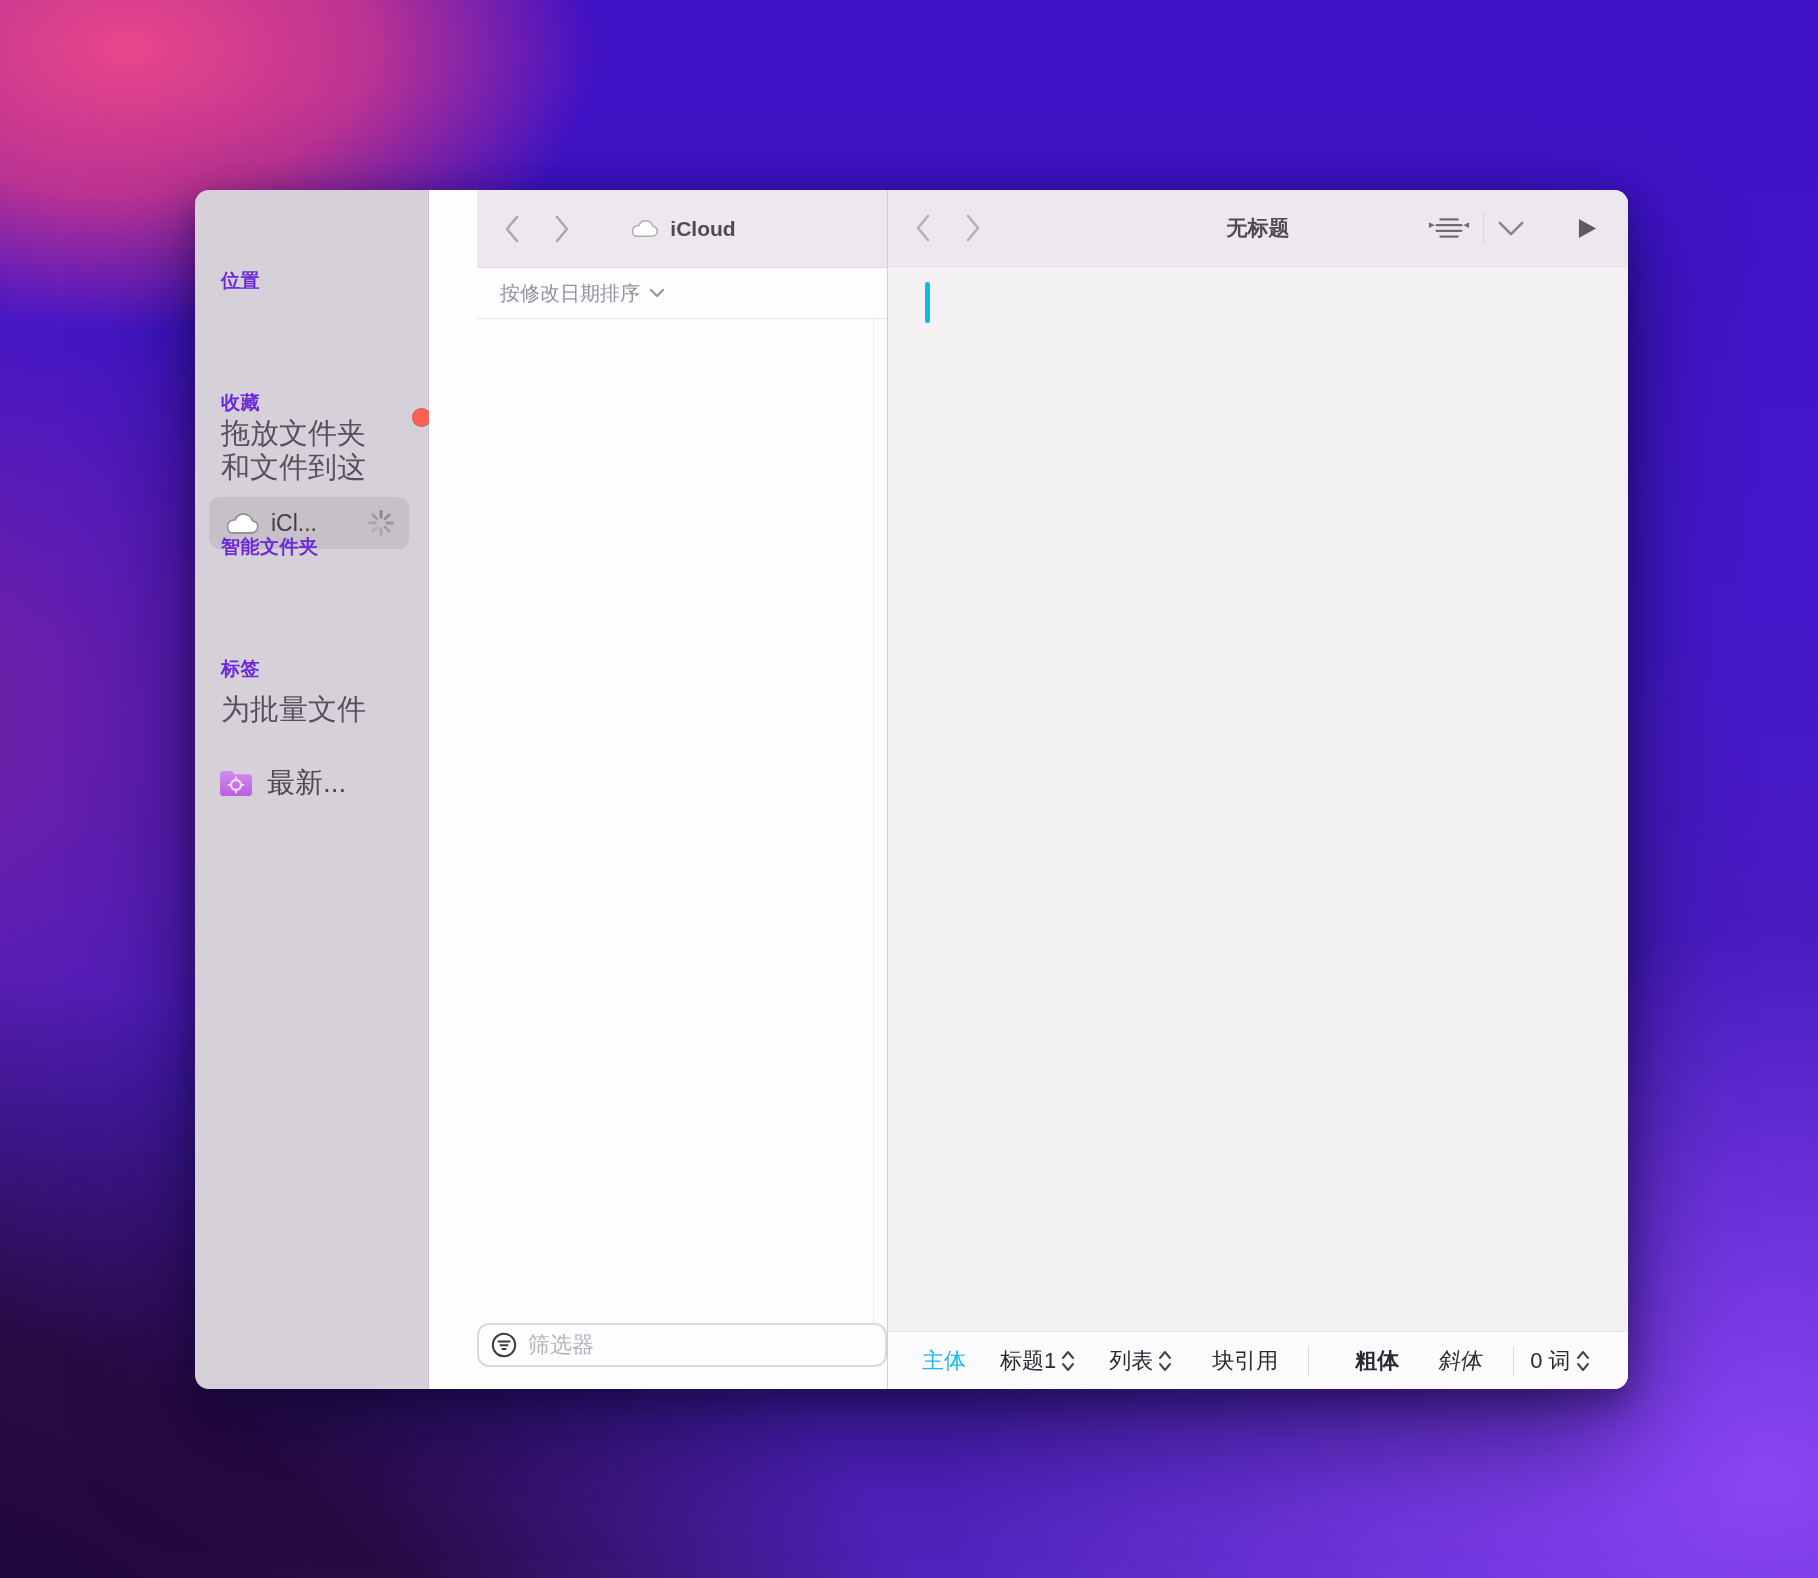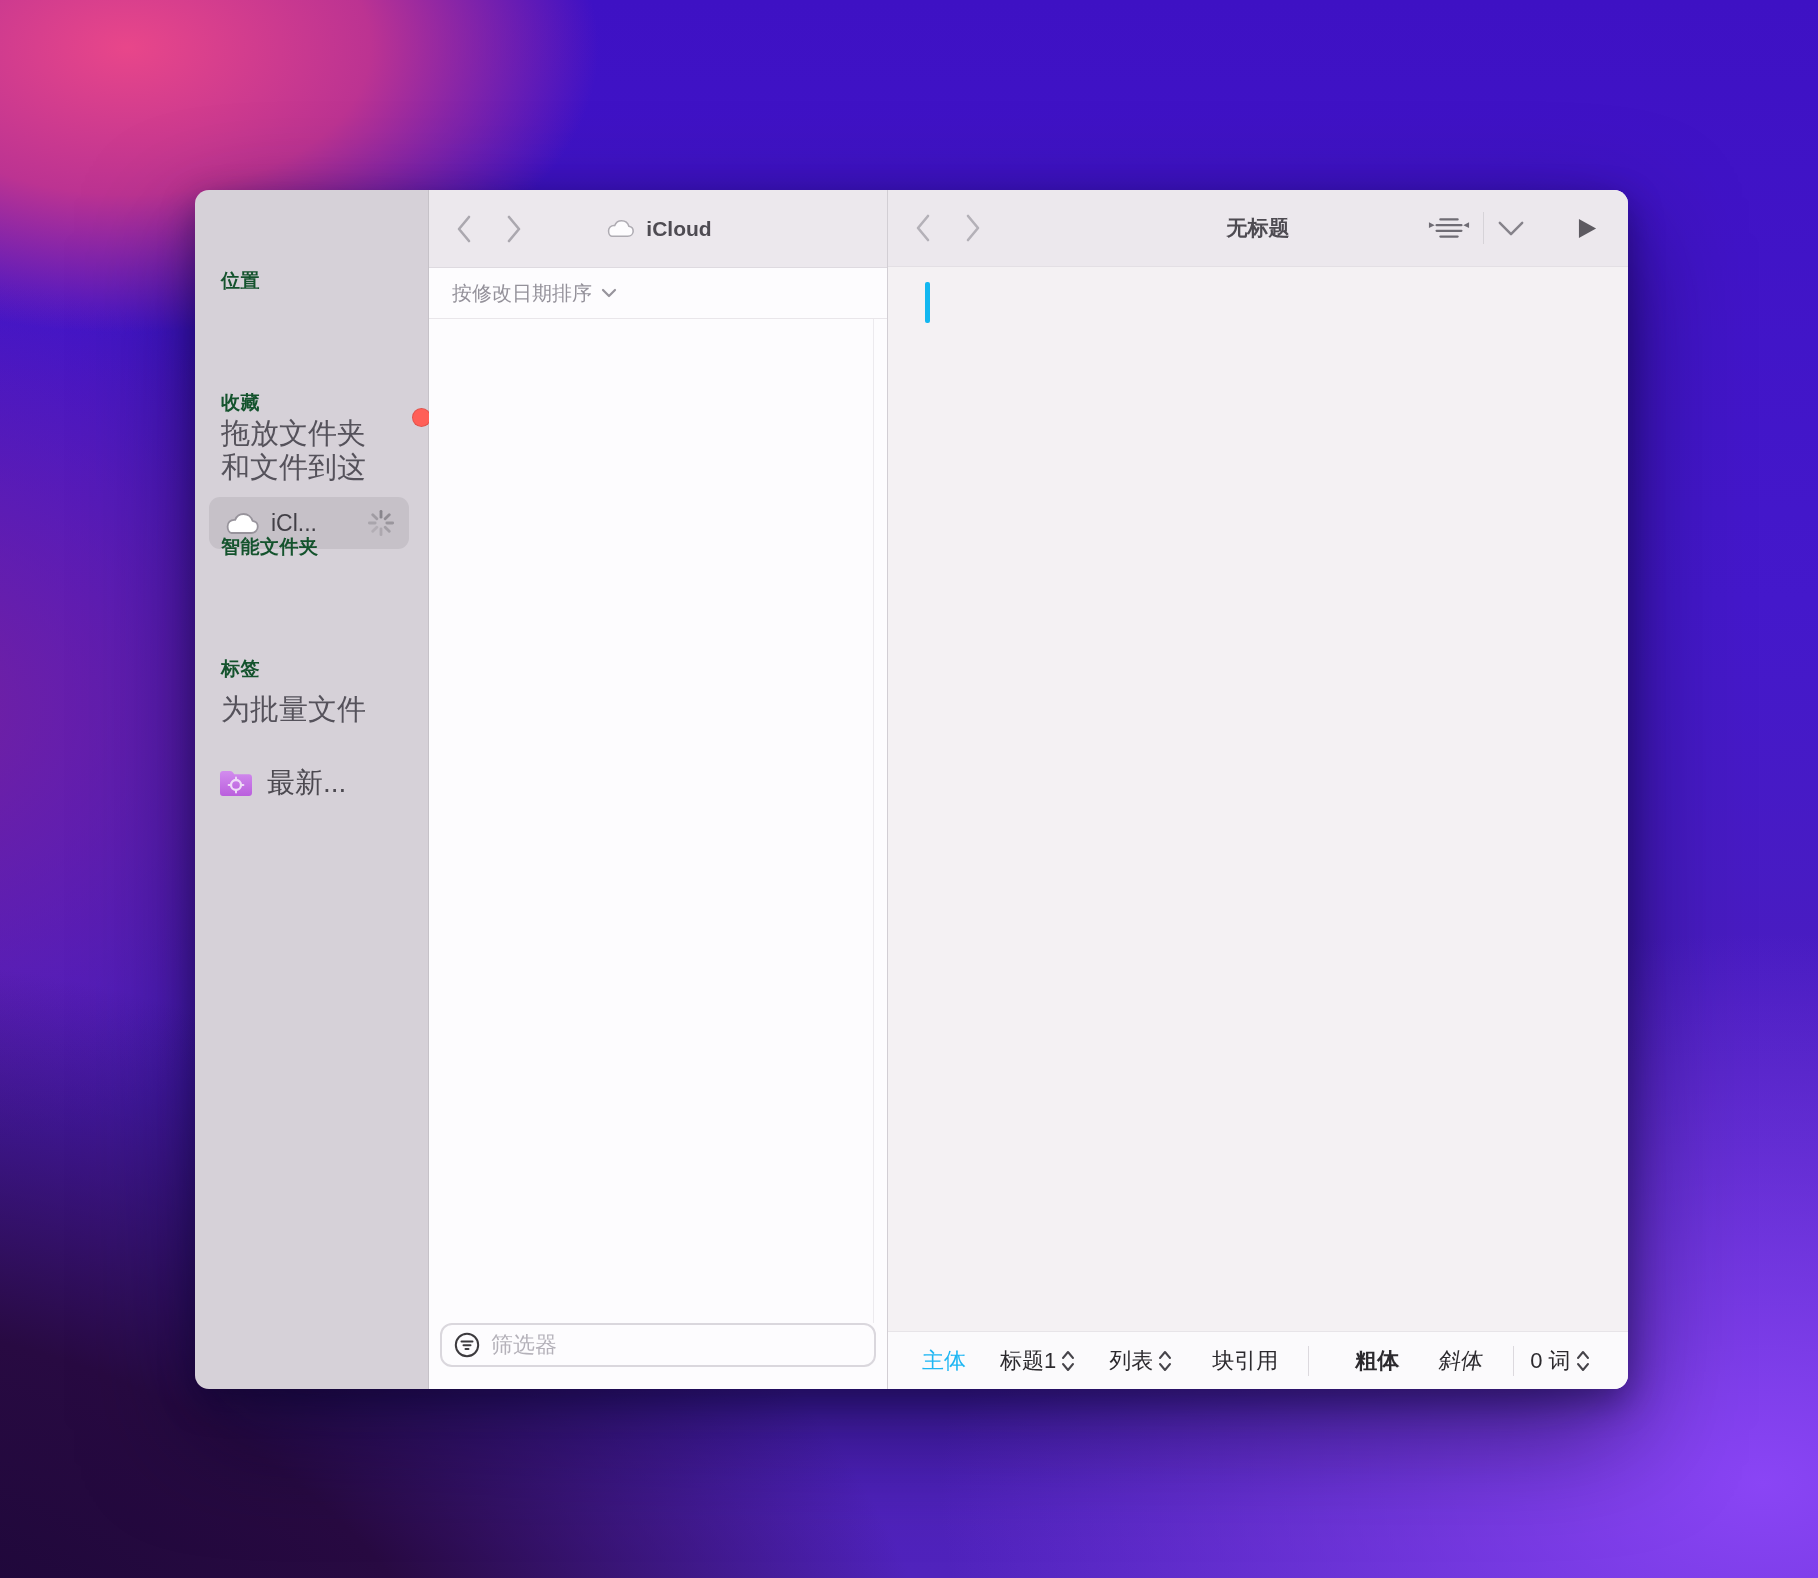--- a/index.html
+++ b/index.html
@@ -24,32 +24,32 @@
 
   
   .sidebar { position:relative; width:234px; flex:0 0 234px; background:#d6d1d8;
     border-right:1px solid rgba(0,0,0,.07); }
   .traffic { position:absolute; top:218px; left:217px; display:flex; gap:20px; }
   .tl { width:19px; height:19px; border-radius:50%; display:block; }
   .tl.red    { background:#ff5f57; border:1px solid rgba(0,0,0,.12); }
   .tl.yellow { background:#febc2e; border:1px solid rgba(0,0,0,.12); }
   .tl.green  { background:#28c840; border:1px solid rgba(0,0,0,.12); }
   .sidebar-toggle { position:absolute; top:214px; left:359px; cursor:default; }
-  .sec { position:absolute; left:26px; font-size:19px; font-weight:700; color:#14532d; letter-spacing:.5px; }
+  .sec { position:absolute; left:26px; font-size:19px; font-weight:700; color:#6d28d9; letter-spacing:.5px; }
   .side-item { position:absolute; display:flex; align-items:center; }
   .icloud-item { left:14px; top:307px; width:200px; height:52px; background:#c6c1c8;
     border-radius:11px; padding:0 13px; gap:11px; }
   .icloud-item .lbl { font-size:23px; color:#413f46; flex:1; }
   .recent-item { left:22px; top:574px; gap:12px; }
   .recent-item .lbl { font-size:28px; color:#4c4950; }
   .hint { position:absolute; left:26px; font-size:29px; color:#55525b; line-height:34px; }
 
   
   .filelist { position:relative; width:459px; flex:0 0 459px; background:#fdfcfe;
-    border-right:1px solid #d2ced4; display:flex; flex-direction:column; }
+    border-right:1px solid #d2ced4; display:flex; flex-direction:column;padding-left:48px; }
   .pane-header { position:relative; height:77px; flex:0 0 77px; background:#ece8ed;
     display:flex; align-items:center; }
   .nav-chevrons { display:flex; gap:30px; padding-left:25px; align-items:center; }
   .pane-title { position:absolute; left:0; right:0; top:0; bottom:0;
     display:flex; align-items:center; justify-content:center; gap:11px;
     font-size:21px; font-weight:700; color:#4e4b52; pointer-events:none; }
   .sortbar { height:52px; flex:0 0 52px; background:#fdfcfe;
     border-top:1px solid #dedae0; border-bottom:1px solid #e9e6ea;
     display:flex; align-items:center; gap:9px; padding-left:23px;
     font-size:20px; color:#94919a;font-family:Liberation Serif, serif; }

